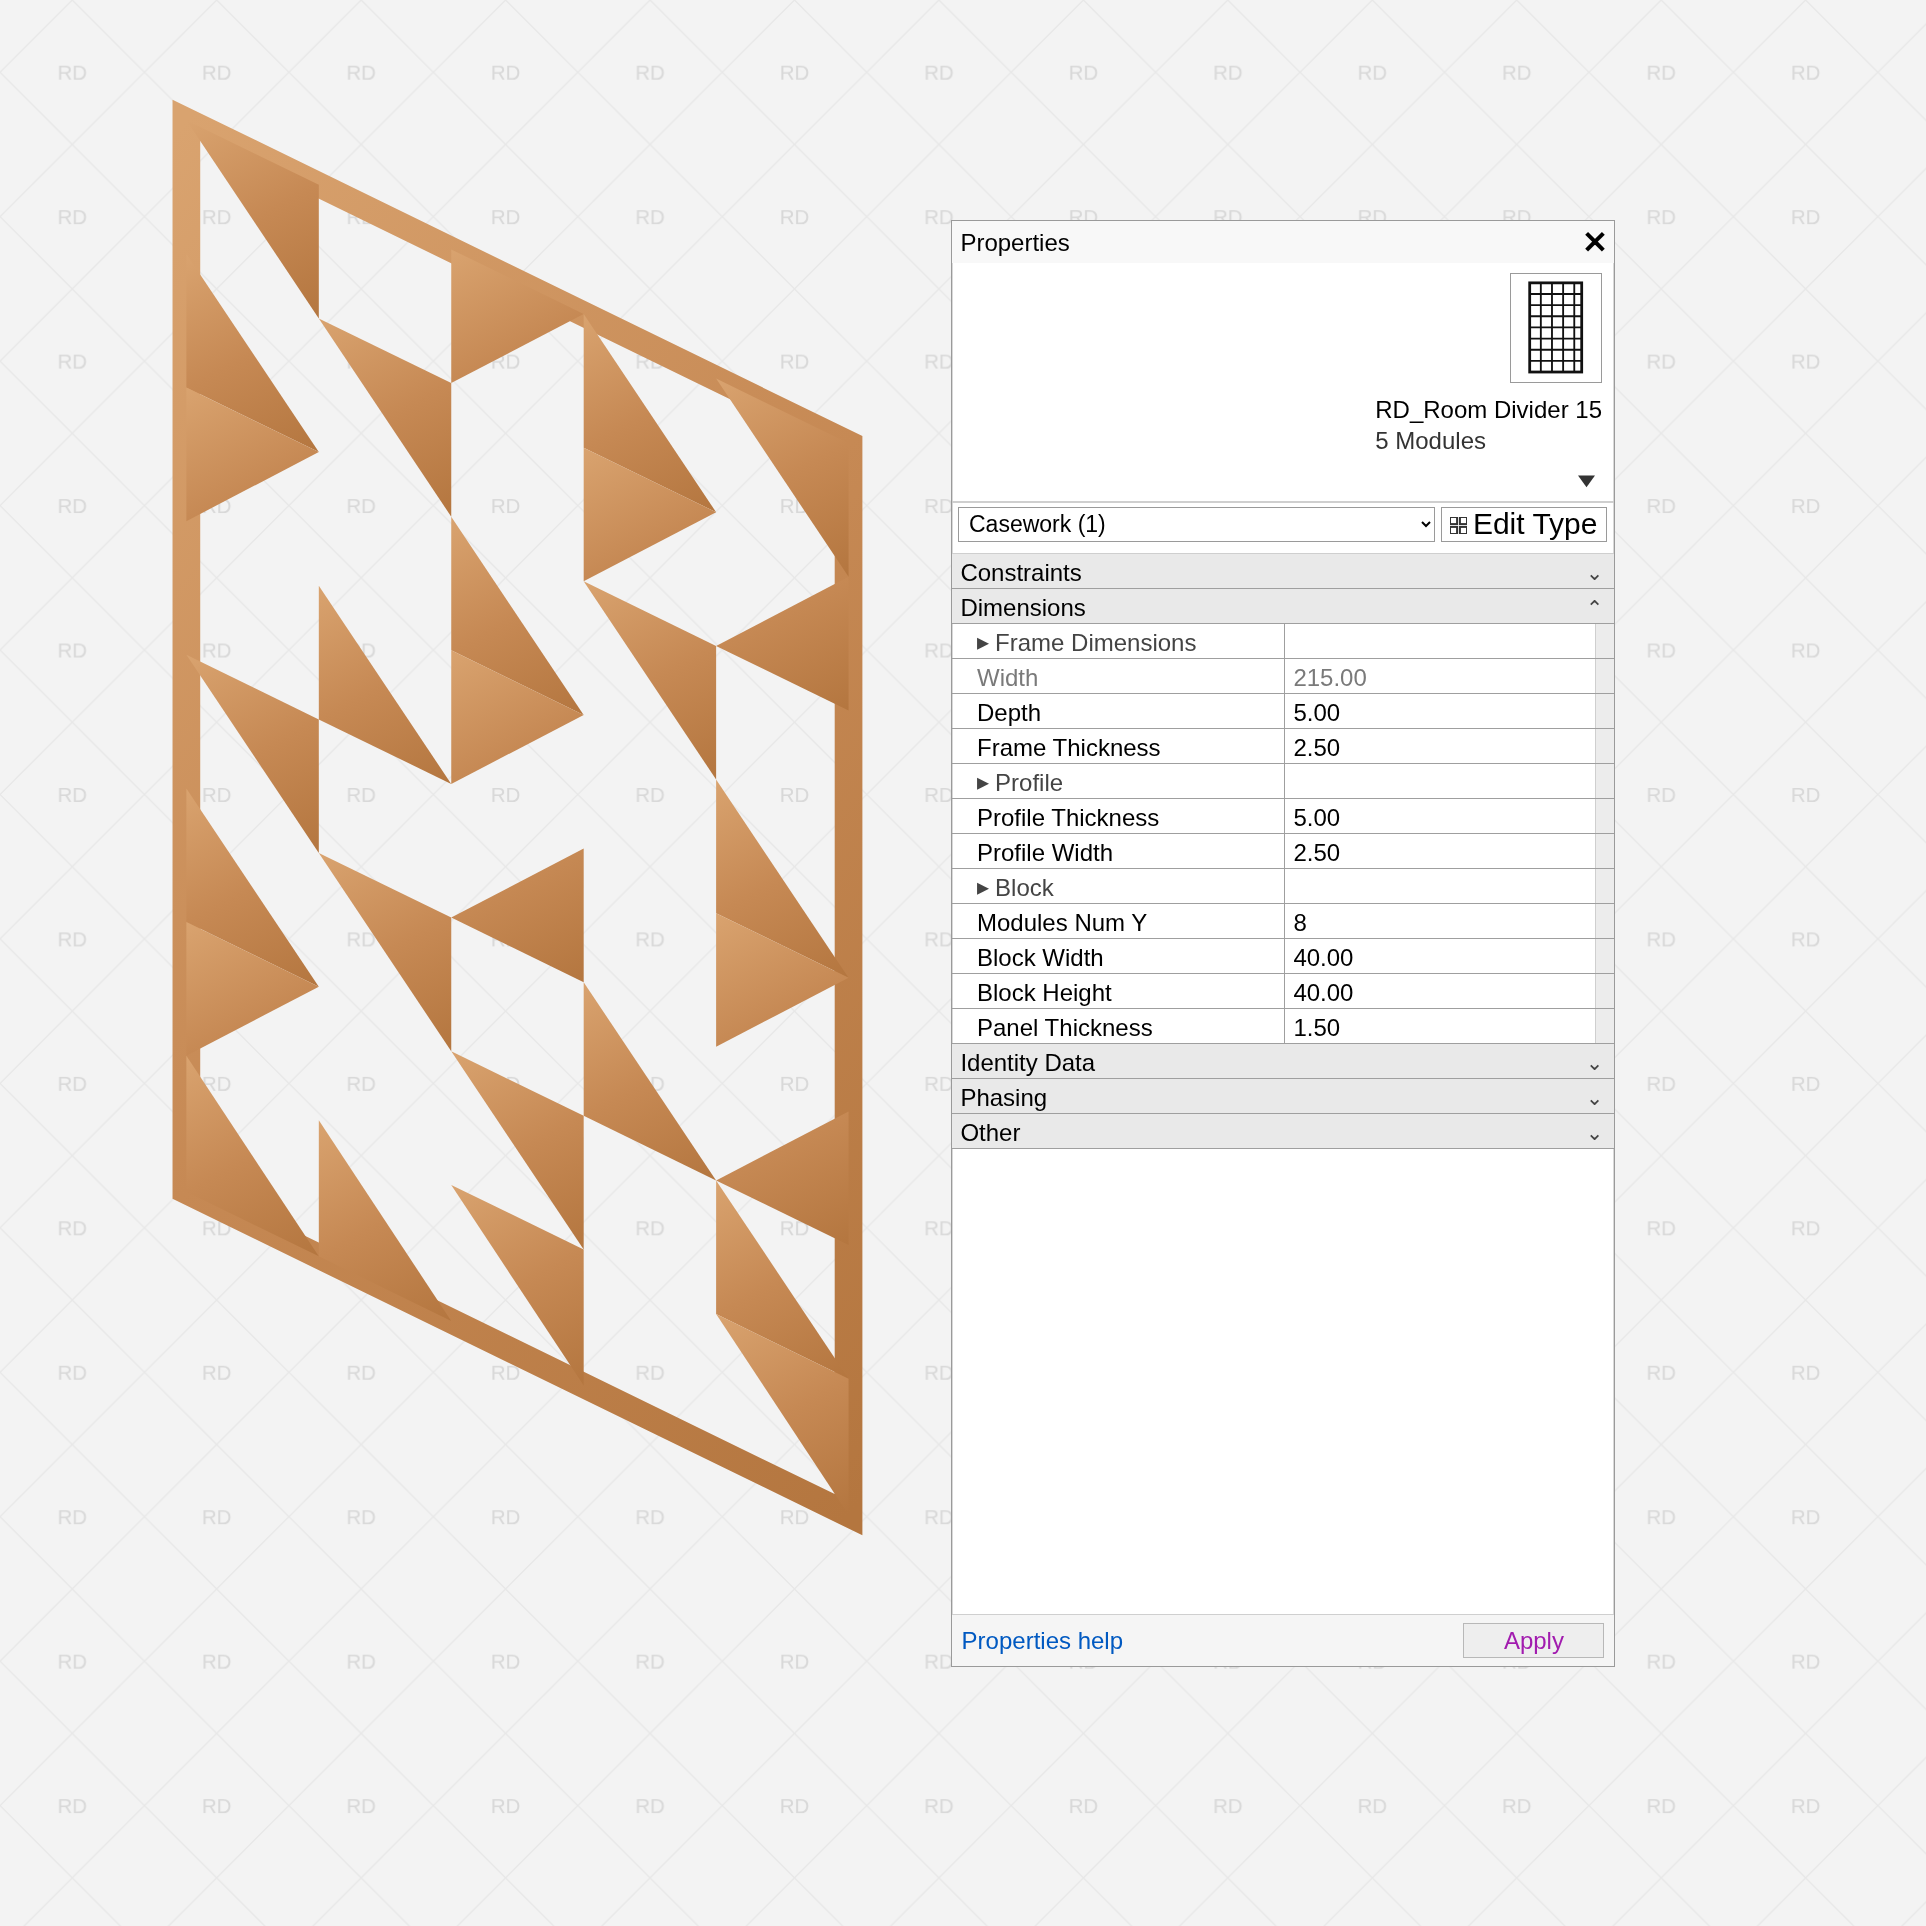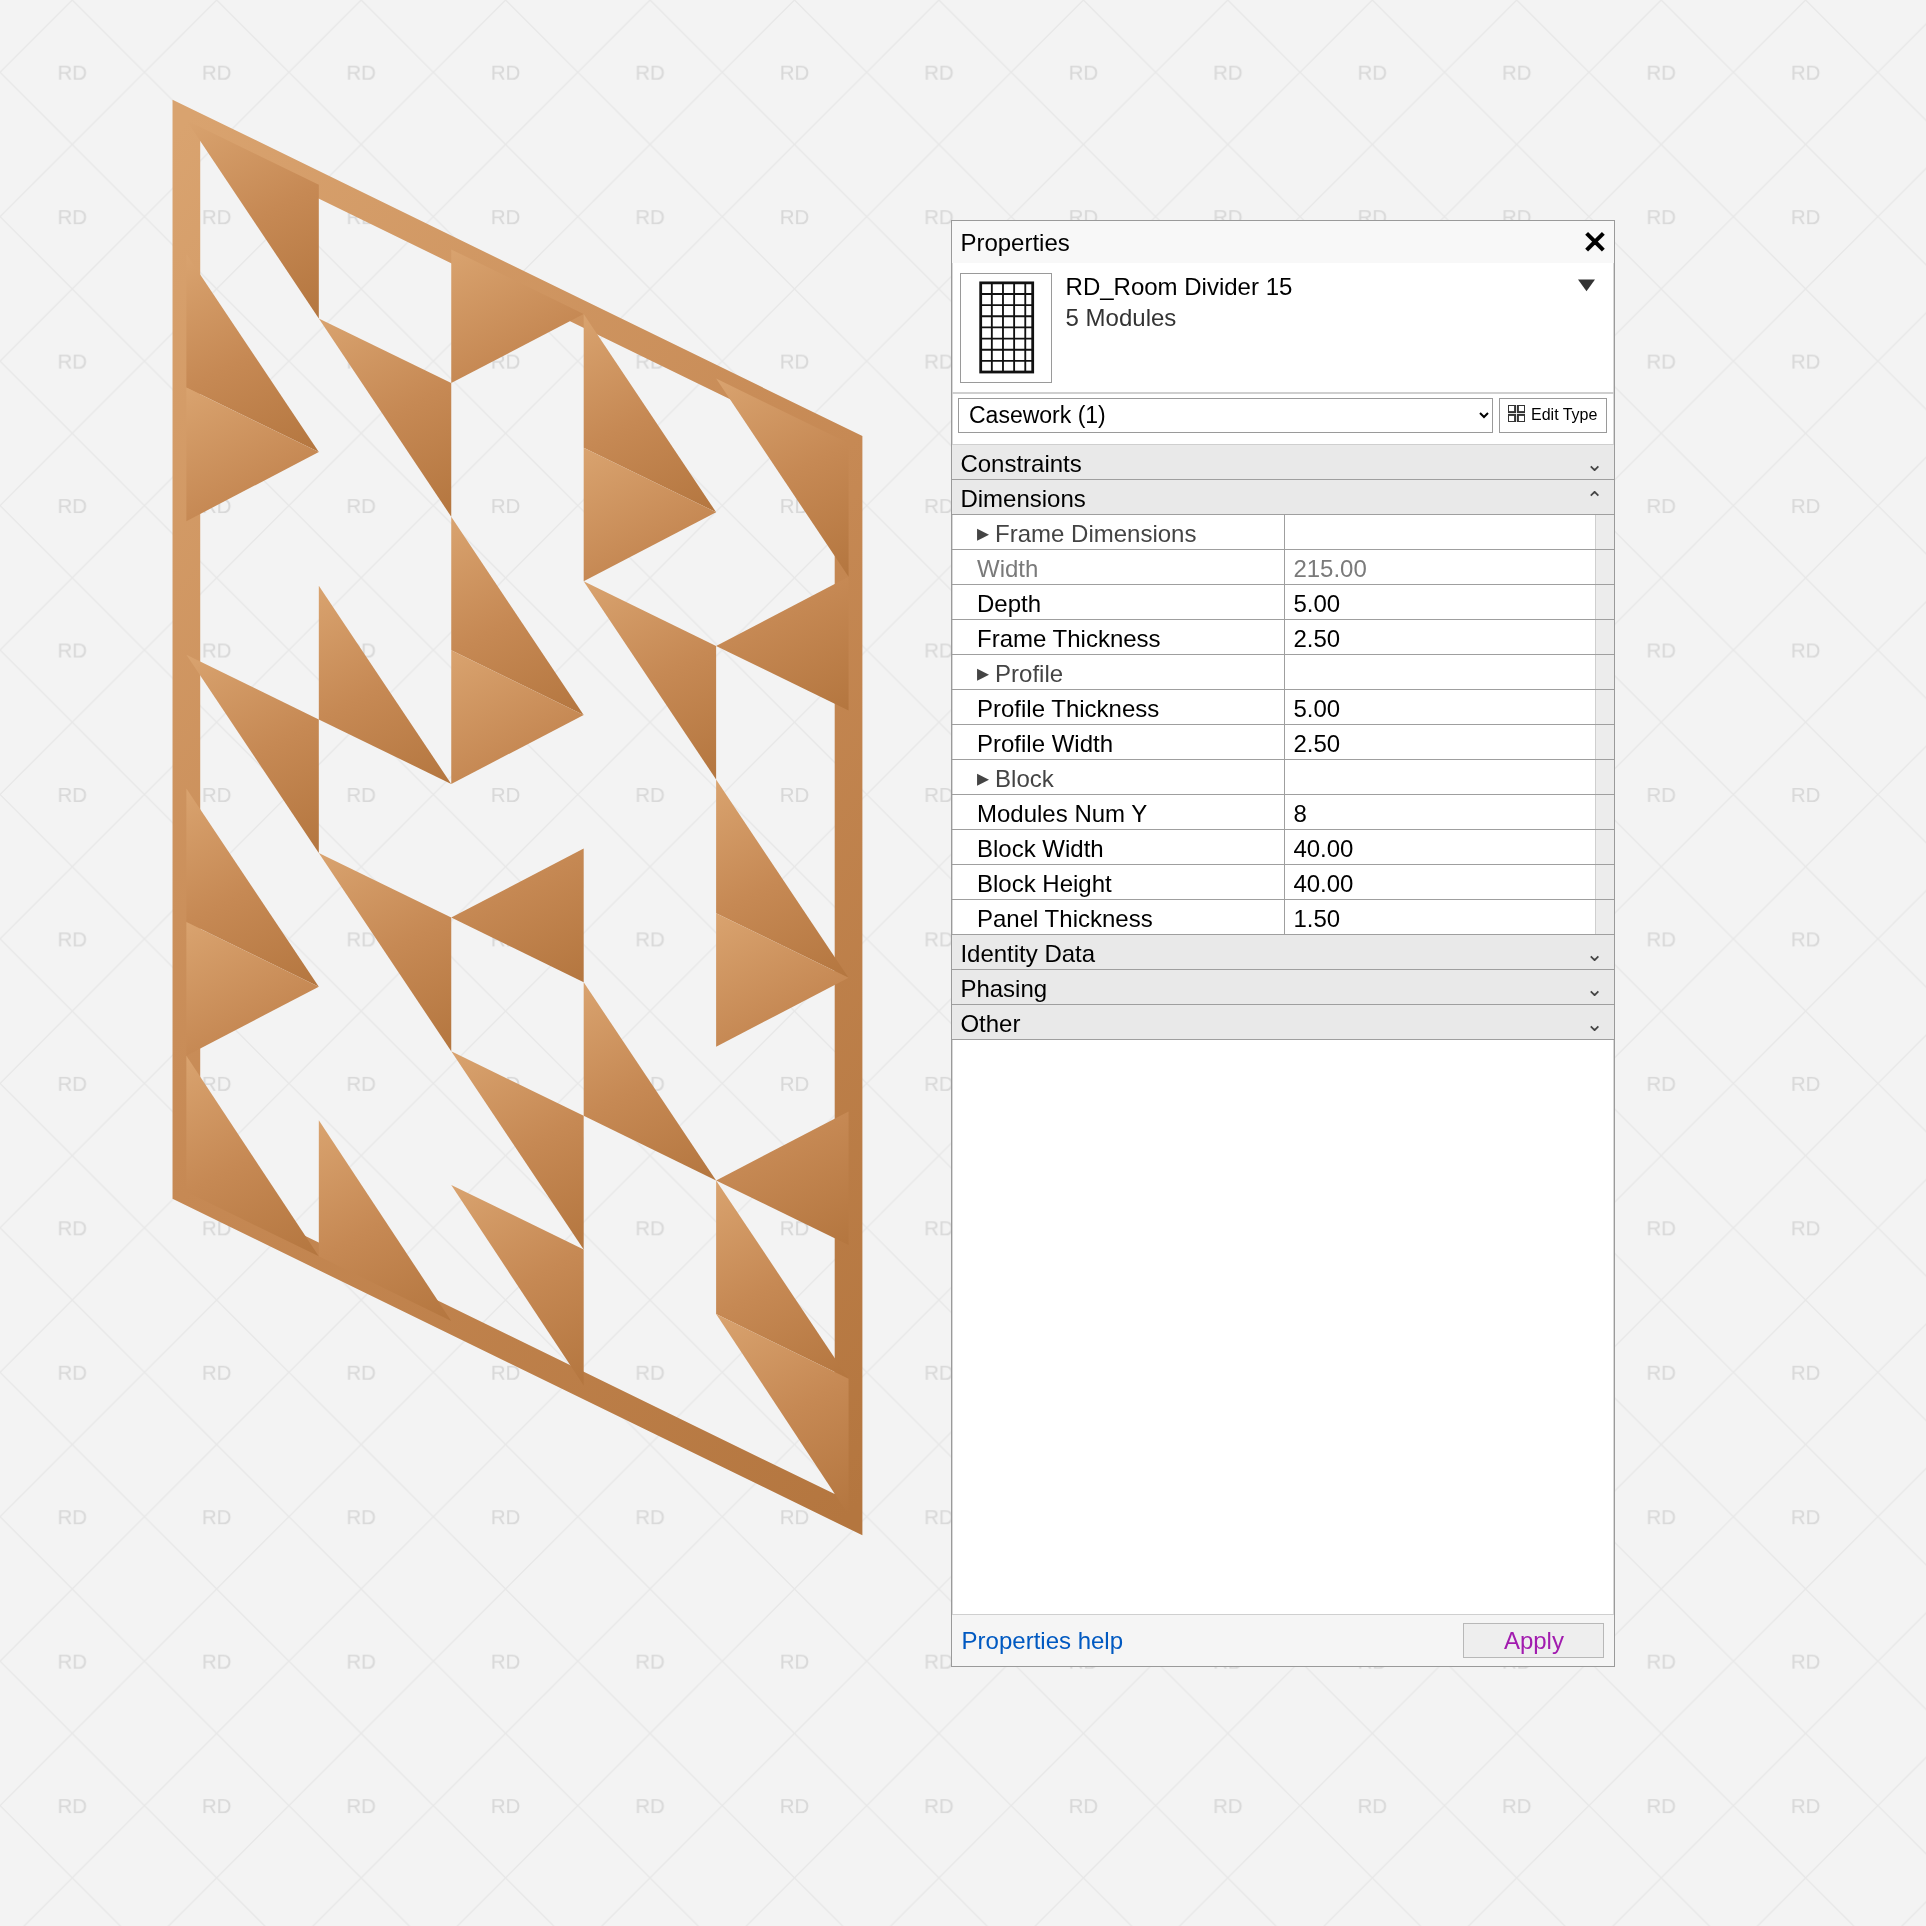--- a/index.html
+++ b/index.html
@@ -21,22 +21,23 @@
     box-shadow:0 0 0 0.6px #bfbfbf inset;
   }
   .panel-title{
     display:flex;align-items:center;justify-content:space-between;
     padding:3.6px 6px 2.4px 8.4px;height:36px;
     background:#f8f8f8;
   }
   .panel-title .txt{font-size:24px;}
   .close-x{font-size:31px;font-weight:bold;line-height:1;cursor:pointer;}
   .type-row{
-    display:flex;align-items:flex-start;gap:13.2px;padding:9.6px 12px 9.6px 8.4px;
+    display:flex;align-items:flex-end;gap:13.2px;padding:9.6px 12px 9.6px 8.4px;
     border-bottom:0.6px solid #cfcfcf;
+    flex-direction:column;
   }
   .thumb{
     width:90px;height:108px;border:1.2px solid #9a9a9a;background:#fff;
     display:flex;align-items:center;justify-content:center;
   }
   .thumb svg{width:86%;height:86%;}
   .type-labels{flex:1;display:flex;flex-direction:column;gap:3.6px;font-size:24px;}
   .type-labels .sub{color:#333;}
   .type-dd{
     width:23px;height:23px;margin-right:3.6px;
@@ -45,21 +46,21 @@
   .sel-row{
     display:flex;gap:6px;padding:3.6px 7.2px 3.6px 6px;height:43px;
     border-top:1.2px solid #cfcfcf;border-bottom:0.6px solid #cfcfcf;
   }
   .sel-row select{
     flex:1;height:35px;font-size:23px;border:1.2px solid #9a9a9a;background:#fff;
     padding:0 6px;
   }
   .edit-type{
     display:flex;align-items:center;gap:6px;height:35px;padding:0 8.4px;
-    border:1.2px solid #9a9a9a;background:#fff;font-size:16px;cursor:pointer;
+    border:1.2px solid #9a9a9a;background:#fff;font-size:30px;cursor:pointer;
   }
   .grid{
     flex:0 0 auto;
     display:flex;flex-direction:column;
   }
   .row{display:flex;align-items:stretch;height:34px;border-bottom:0.6px solid #9f9f9f;}
   .row.group{background:#e9e9e9;}
   .row .label{width:307px;padding:2.4px 0 0 8.4px;border-right:0.6px solid #9f9f9f;
     display:flex;align-items:center;gap:6px;}
   .row.group .label{border-right:none;flex:1;width:auto;font-weight:normal;}

